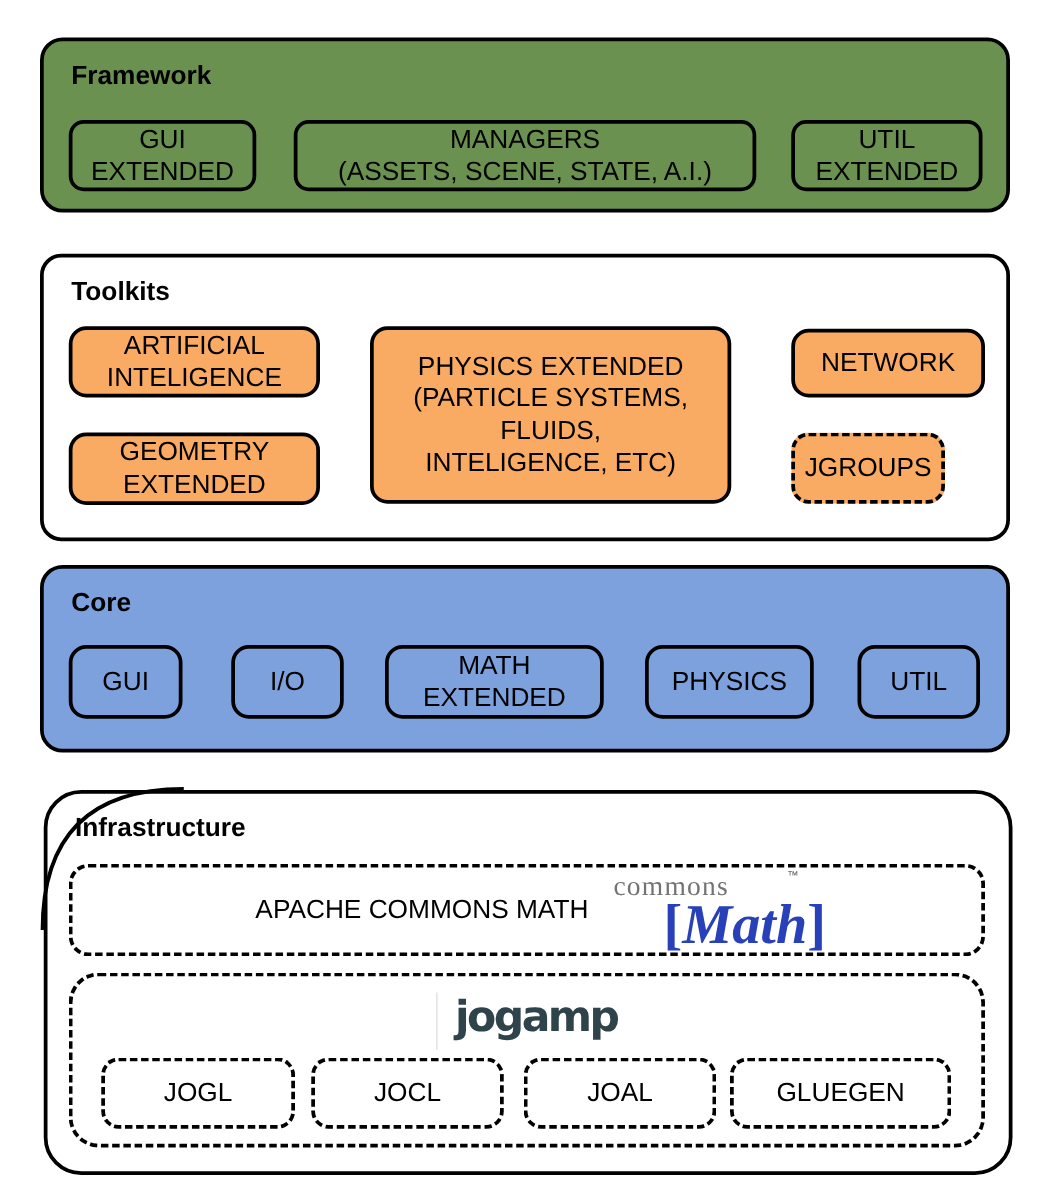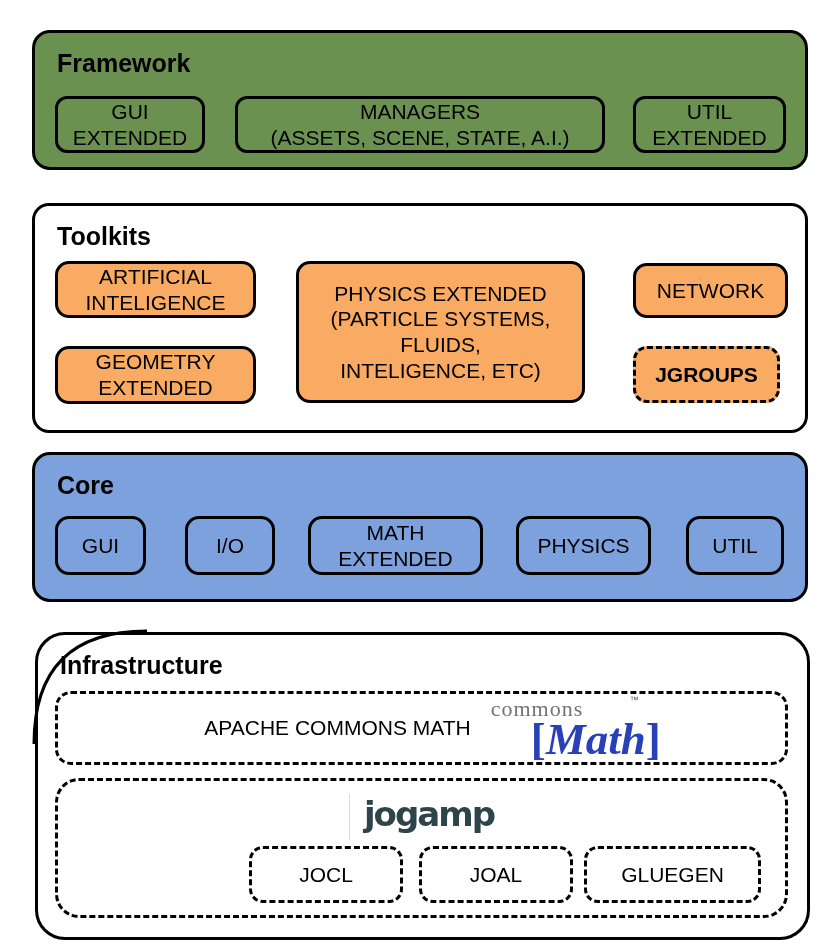--- a/index.html
+++ b/index.html
@@ -7,21 +7,21 @@
     position:relative; width:835px; height:945px;
     font-family:"Liberation Sans", sans-serif; color:#000; background:#fff;
     overflow:hidden;
   }
   .layer {
     position:absolute; box-sizing:border-box;
     border:3px solid #000;
   }
   .layer-title {
     position:absolute; left:22px; top:16px;
-    font-weight:bold; font-size:25px;
+    font-weight:bold; font-size:21px;
   }
   .node {
     position:absolute; box-sizing:border-box;
     border:3px solid #000; border-radius:12px;
     display:flex; align-items:center; justify-content:center;
     text-align:center; font-size:21px; line-height:1.22;
     white-space:pre-line;
   }
   .dashed { border-style:dashed; }
 
@@ -34,21 +34,21 @@
   .fw-util { left:598px; top:63px; width:153px; height:57px; }
 
   
   .toolkits { left:32px; top:203px; width:776px; height:230px;
     background:#fff; border-radius:17px; }
   .toolkits .node { background:var(--toolkit-orange); border-radius:14px; }
   .tk-ai   { left:20px;  top:55px;  width:201px; height:57px; }
   .tk-geo  { left:20px;  top:140px; width:201px; height:58px; }
   .tk-phy  { left:261px; top:55px;  width:289px; height:142px; }
   .tk-net  { left:598px; top:57px;  width:155px; height:55px; }
-  .tk-jgr  { left:598px; top:140px; width:147px; height:57px;font-weight:bold; }
+  .tk-jgr  { left:598px; top:140px; width:123px; height:57px; }
 
   
   .core { left:32px; top:452px; width:776px; height:150px;
     background:var(--core-blue); border-radius:18px; }
   .core .node { background:var(--core-blue); border-radius:14px; top:61px; height:59px; }
   .co-gui  { left:20px;  width:91px; }
   .co-io   { left:150px; width:90px; }
   .co-math { left:273px; width:175px; }
   .co-phy  { left:481px; width:135px; }
   .co-util { left:651px; width:98px; }
@@ -144,19 +144,20 @@
       <div class="jg-logo">
         <svg width="84" height="46" viewBox="0 0 88 48">
           <polygon points="18,48 34,2 44,2 28,48" fill="var(--jogamp-light)"></polygon>
           <polygon points="42,48 58,2 68,2 52,48" fill="var(--jogamp-light)"></polygon>
           <polygon points="34,2 44,2 60,48 50,48" fill="var(--jogamp-dark)"></polygon>
           <polygon points="58,2 68,2 84,48 74,48" fill="var(--jogamp-dark)"></polygon>
           <path d="M4 27 L13 38 L27 14" fill="none" stroke="var(--jogamp-dark)" stroke-width="10"></path>
         </svg>
         <span class="jg-word">jogamp</span>
       </div>
+      <div class="node jg-jogl dashed">JOGL</div>
       <div class="node jg-jocl dashed">JOCL</div>
       <div class="node jg-joal dashed">JOAL</div>
       <div class="node jg-gluegen dashed">GLUEGEN</div>
     </div>
   </div>
 
 </div>
 
 </body></html>

